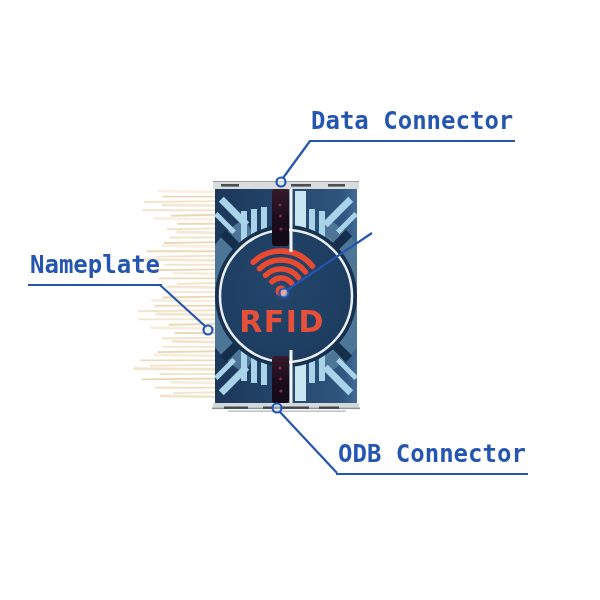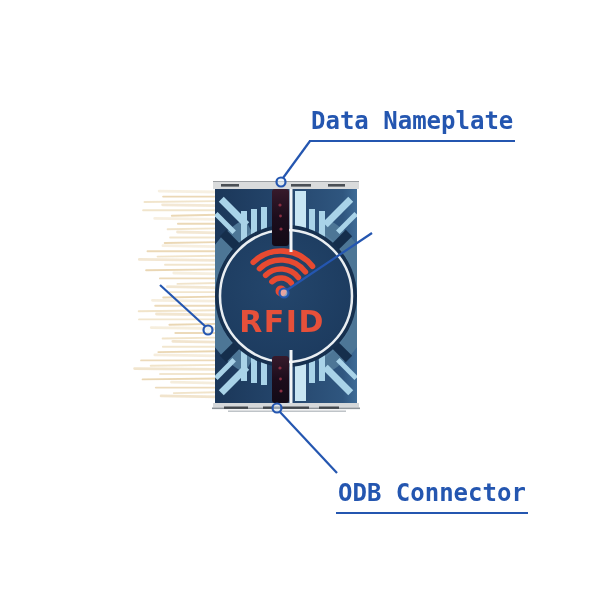--- a/index.html
+++ b/index.html
@@ -193,15 +193,16 @@
       <line x1="337" y1="473" x2="280" y2="412"></line>
       <g fill="rgba(228,240,252,0.55)">
         <circle cx="281" cy="182" r="4.5"></circle>
         <circle cx="284" cy="293" r="4.5"></circle>
         <circle cx="208" cy="330" r="4.5"></circle>
         <circle cx="277" cy="408" r="4.5"></circle>
       </g>
     </g>
   </svg>
 
-  <div class="callout" style="left:309px;top:108px;">Data Nameplate</div>
-  <div class="callout" style="left:336px;top:441px;margin-top:39px;">ODB Connector</div>
+  <div class="callout" style="left:309px;top:108px;">Data Connector</div>
+  <div class="callout" style="left:28px;top:252px;">Nameplate</div>
+  <div class="callout" style="left:336px;top:441px;">ODB Connector</div>
 </div>
 
 </body></html>

